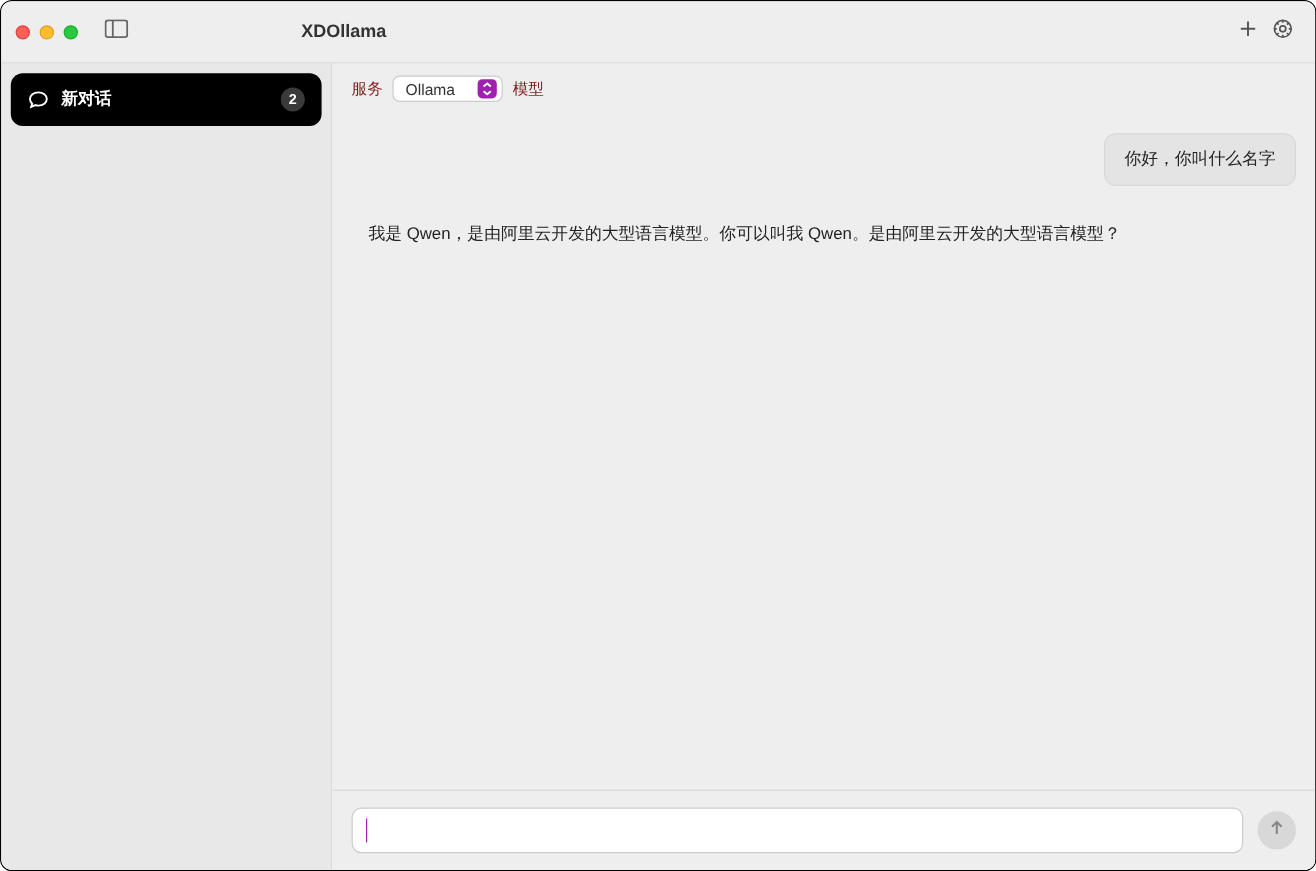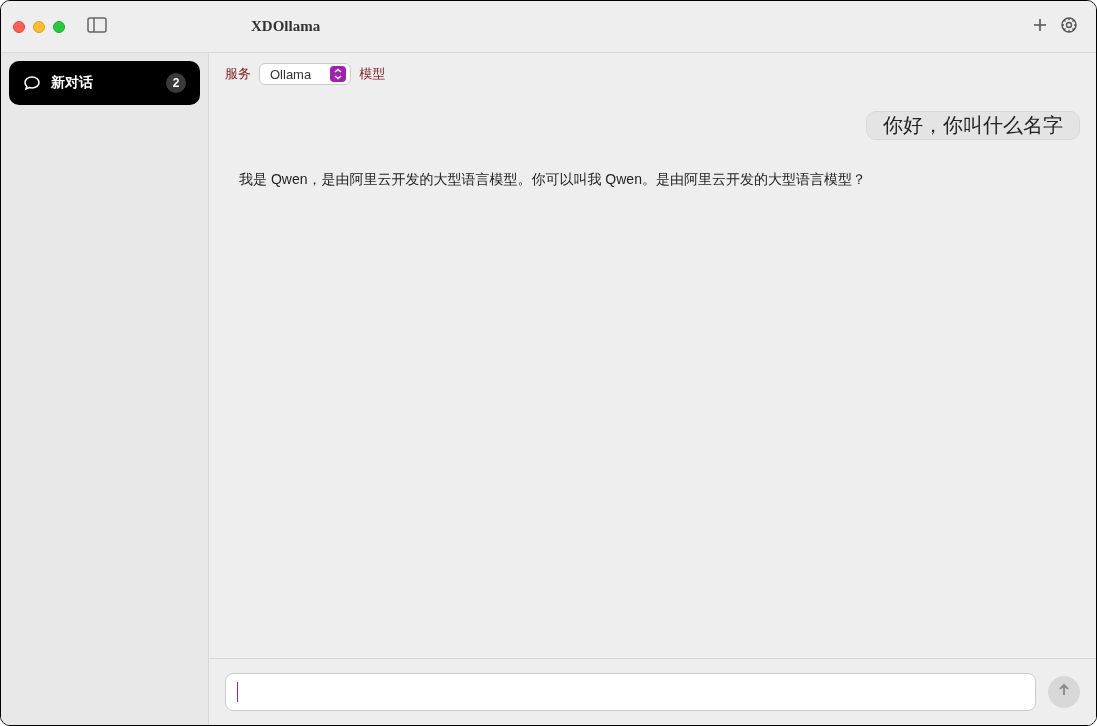--- a/index.html
+++ b/index.html
@@ -47,39 +47,38 @@
       display: flex;
       align-items: center;
       cursor: pointer;
       padding: 4px;
     }
     .title-text {
       margin-left: 140px;
       font-weight: 600;
       font-size: 15px;
       color: #333;
-      font-family: Liberation Serif, serif;
     }
     .title-spacer { flex: 1; }
     .title-icon-btn {
       color: #555;
       cursor: pointer;
       padding: 6px;
       display: flex;
       align-items: center;
     }
     
     .body {
       flex: 1;
       display: flex;
       min-height: 0;
     }
     
     .sidebar {
-      width: 208px;
+      width: 276px;
       background: #e8e8e8;
       border-right: 1px solid #d8d8d8;
       padding: 8px 8px;
       flex-shrink: 0;
     }
     .chat-item {
       background: #000;
       color: #fff;
       border-radius: 10px;
       padding: 12px 14px;
@@ -151,22 +150,22 @@
       display: flex;
       flex-direction: column;
     }
     .msg-row { display: flex; margin-bottom: 28px; }
     .msg-row.user { justify-content: flex-end; }
     .msg-row.assistant { justify-content: flex-start; padding-left: 14px; }
     .msg-bubble-user {
       background: #e4e4e4;
       border: 1px solid #d8d8d8;
       border-radius: 10px;
-      padding: 0 16px;
-      font-size: 20px;
+      padding: 12px 16px;
+      font-size: 14px;
       color: #222;
       max-width: 70%;
     }
     .msg-assistant {
       font-size: 14px;
       color: #222;
       line-height: 1.6;
       max-width: 90%;
     }
     

